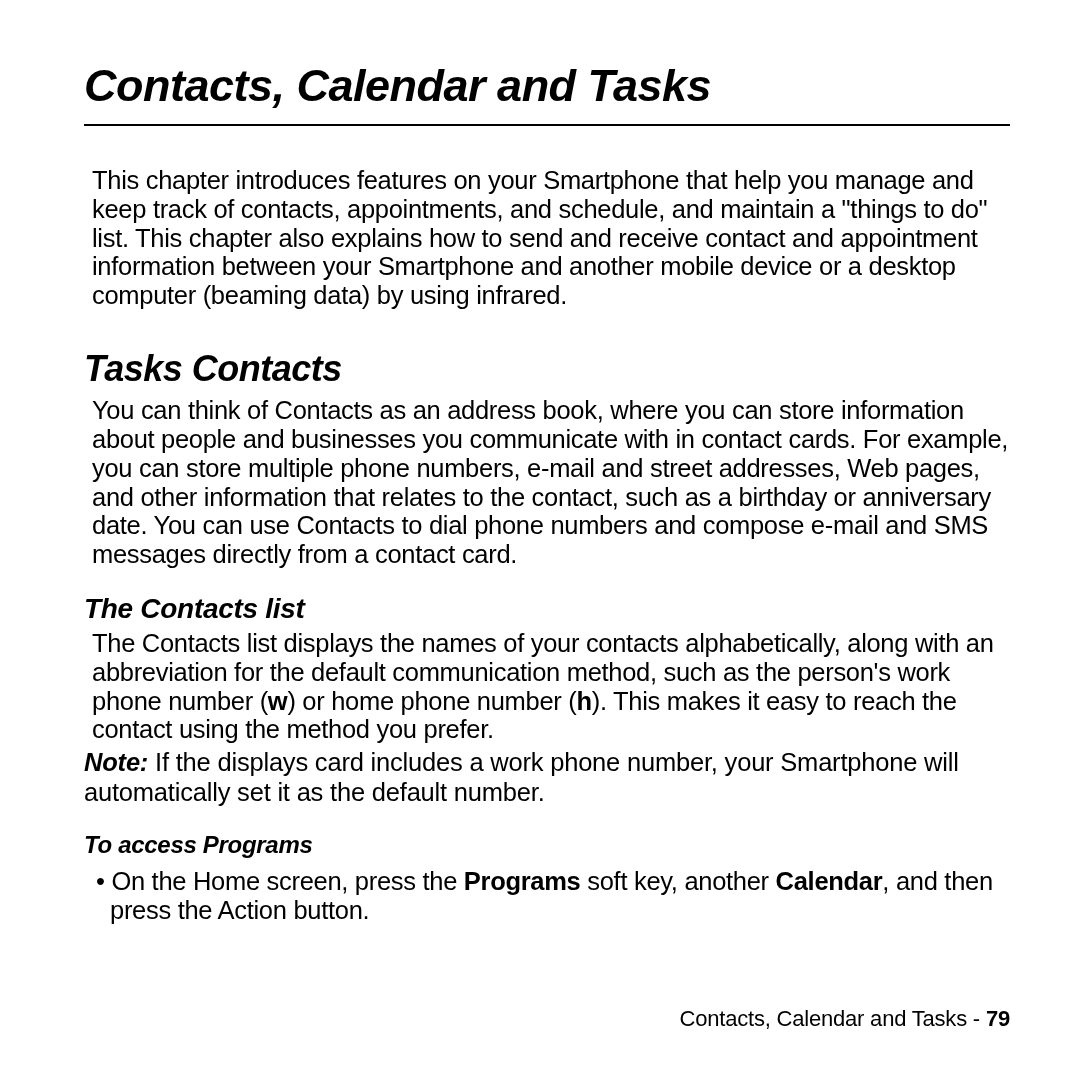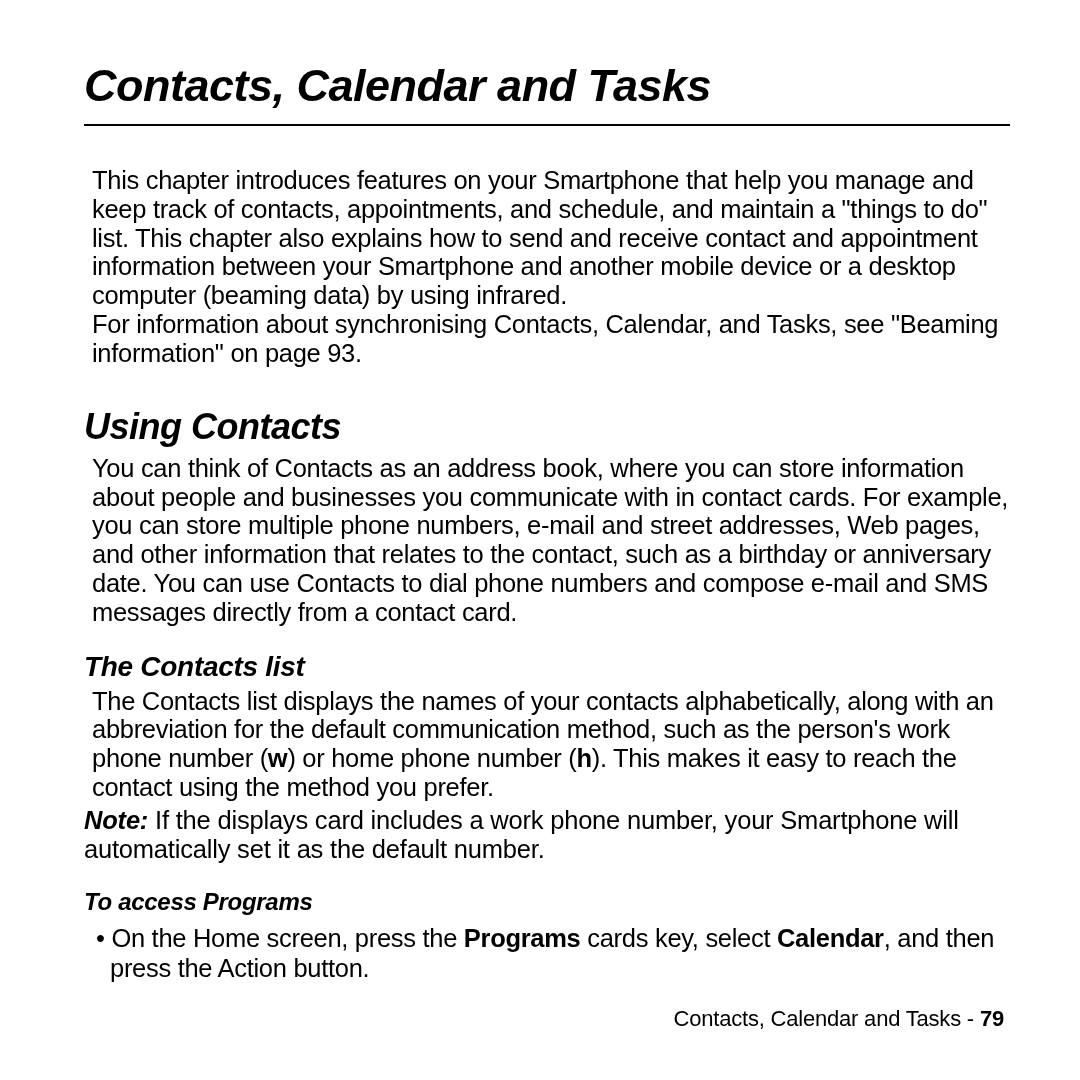--- a/index.html
+++ b/index.html
@@ -78,52 +78,51 @@
     padding-left: 26px;
     text-indent: -14px;
     letter-spacing: -0.3px;
   }
   .bullet::before {
     content: "• ";
   }
   .footer {
     position: absolute;
     bottom: 48px;
-    right: 76px;
+    right: 70px;
     font-size: 22px;
     letter-spacing: -0.2px;
   }
   .footer .pagenum {
     font-weight: bold;
   }
 </style>
 </head>
 <body>
 
 <div class="page">
 
   <h1 class="chapter-title">Contacts, Calendar and Tasks</h1>
   <hr class="rule">
 
   <p class="body-text">This chapter introduces features on your Smartphone that help you manage and keep track of contacts, appointments, and schedule, and maintain a "things to do" list. This chapter also explains how to send and receive contact and appointment information between your Smartphone and another mobile device or a desktop computer (beaming data) by using infrared.</p>
-  <p class="body-text">For information about synchronising Contacts, Calendar, and Tasks, see "Beaming information" on page 93.</p>
 
-  <h2 class="section-title">Using Contacts</h2>
+  <h2 class="section-title">Tasks Contacts</h2>
   <p class="body-text">You can think of Contacts as an address book, where you can store information about people and businesses you communicate with in contact cards. For example, you can store multiple phone numbers, e-mail and street addresses, Web pages, and other information that relates to the contact, such as a birthday or anniversary date. You can use Contacts to dial phone numbers and compose e-mail and SMS messages directly from a contact card.</p>
 
   <h3 class="subsection-title">The Contacts list</h3>
   <p class="body-text">
     <span>The Contacts list displays the names of your contacts alphabetically, along with an abbreviation for the default communication method, such as the person's work phone number (</span><span class="bold">w</span><span>) or home phone number (</span><span class="bold">h</span><span>). This makes it easy to reach the contact using the method you prefer.</span>
   </p>
   <p class="note-line">
     <span class="note-label">Note:</span><span> If the displays card includes a work phone number, your Smartphone will automatically set it as the default number.</span>
   </p>
 
   <h4 class="subsubsection-title">To access Programs</h4>
   <p class="bullet">
-    <span>On the Home screen, press the </span><span class="bold">Programs</span><span> cards key, select </span><span class="bold">Calendar</span><span>, and then press the Action button.</span>
+    <span>On the Home screen, press the </span><span class="bold">Programs</span><span> soft key, another </span><span class="bold">Calendar</span><span>, and then press the Action button.</span>
   </p>
 
   <div class="footer">
     <span>Contacts, Calendar and Tasks - </span><span class="pagenum">79</span>
   </div>
 
 </div>
 
 </body></html>

